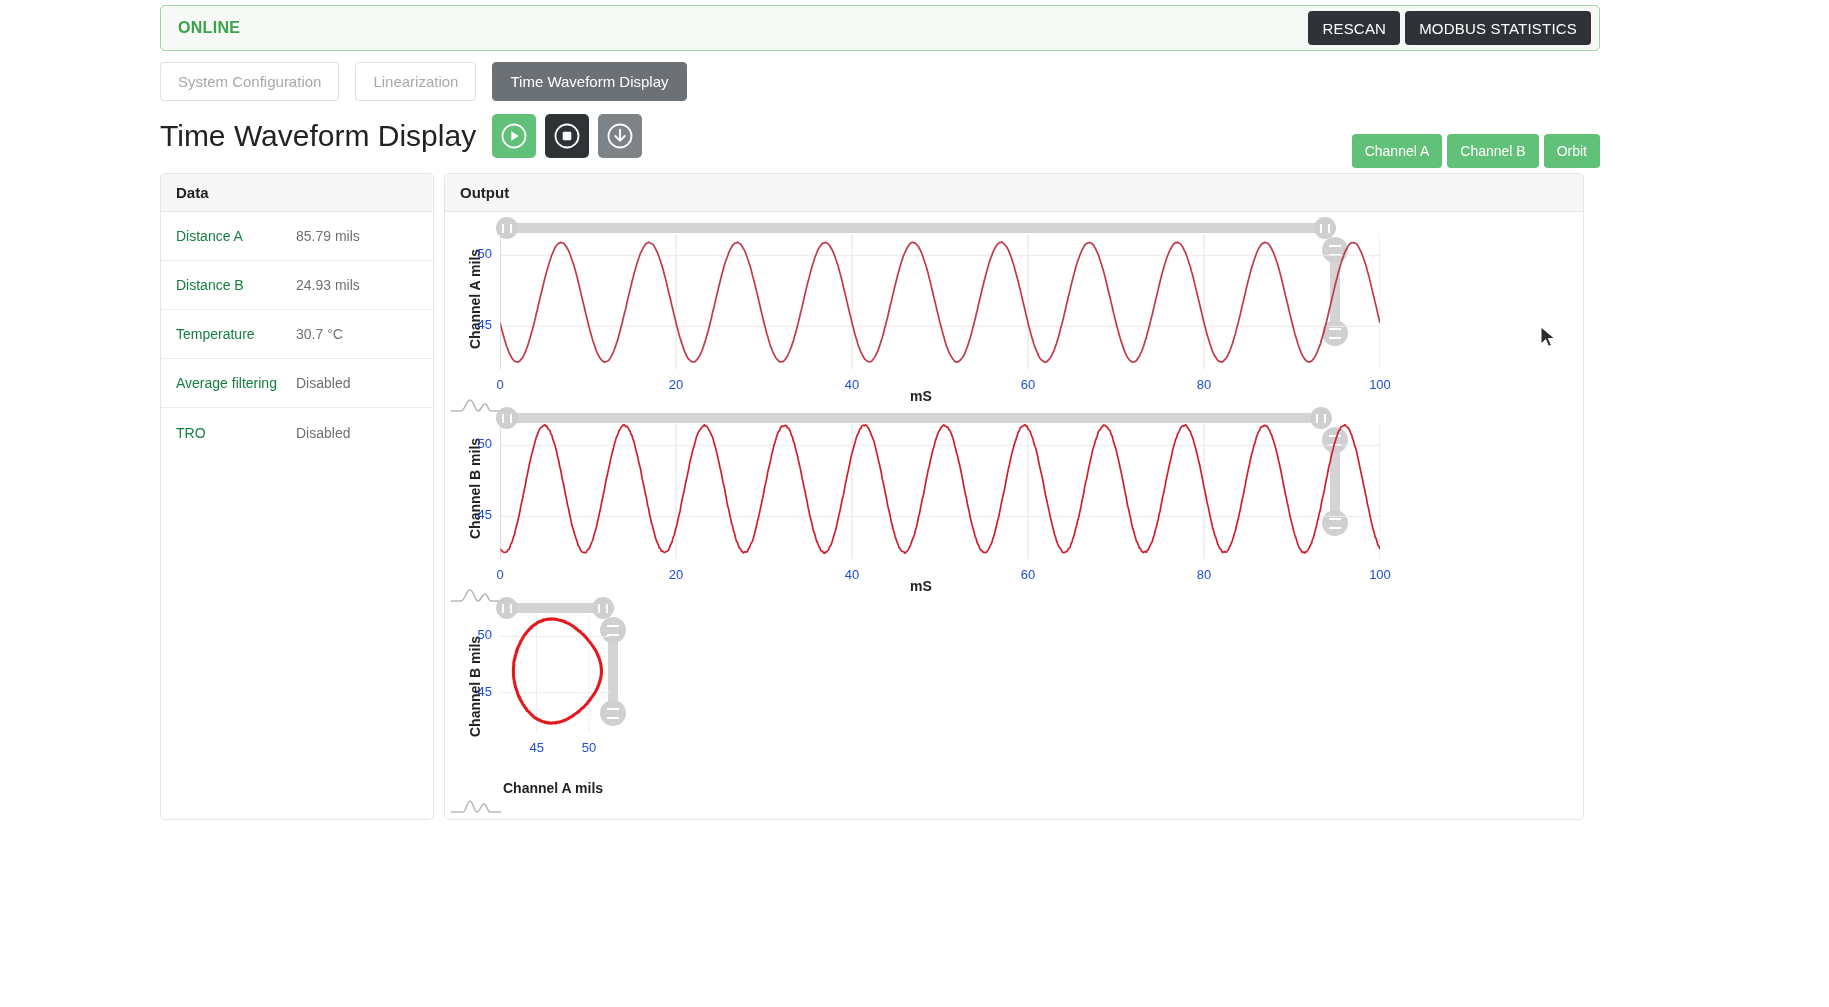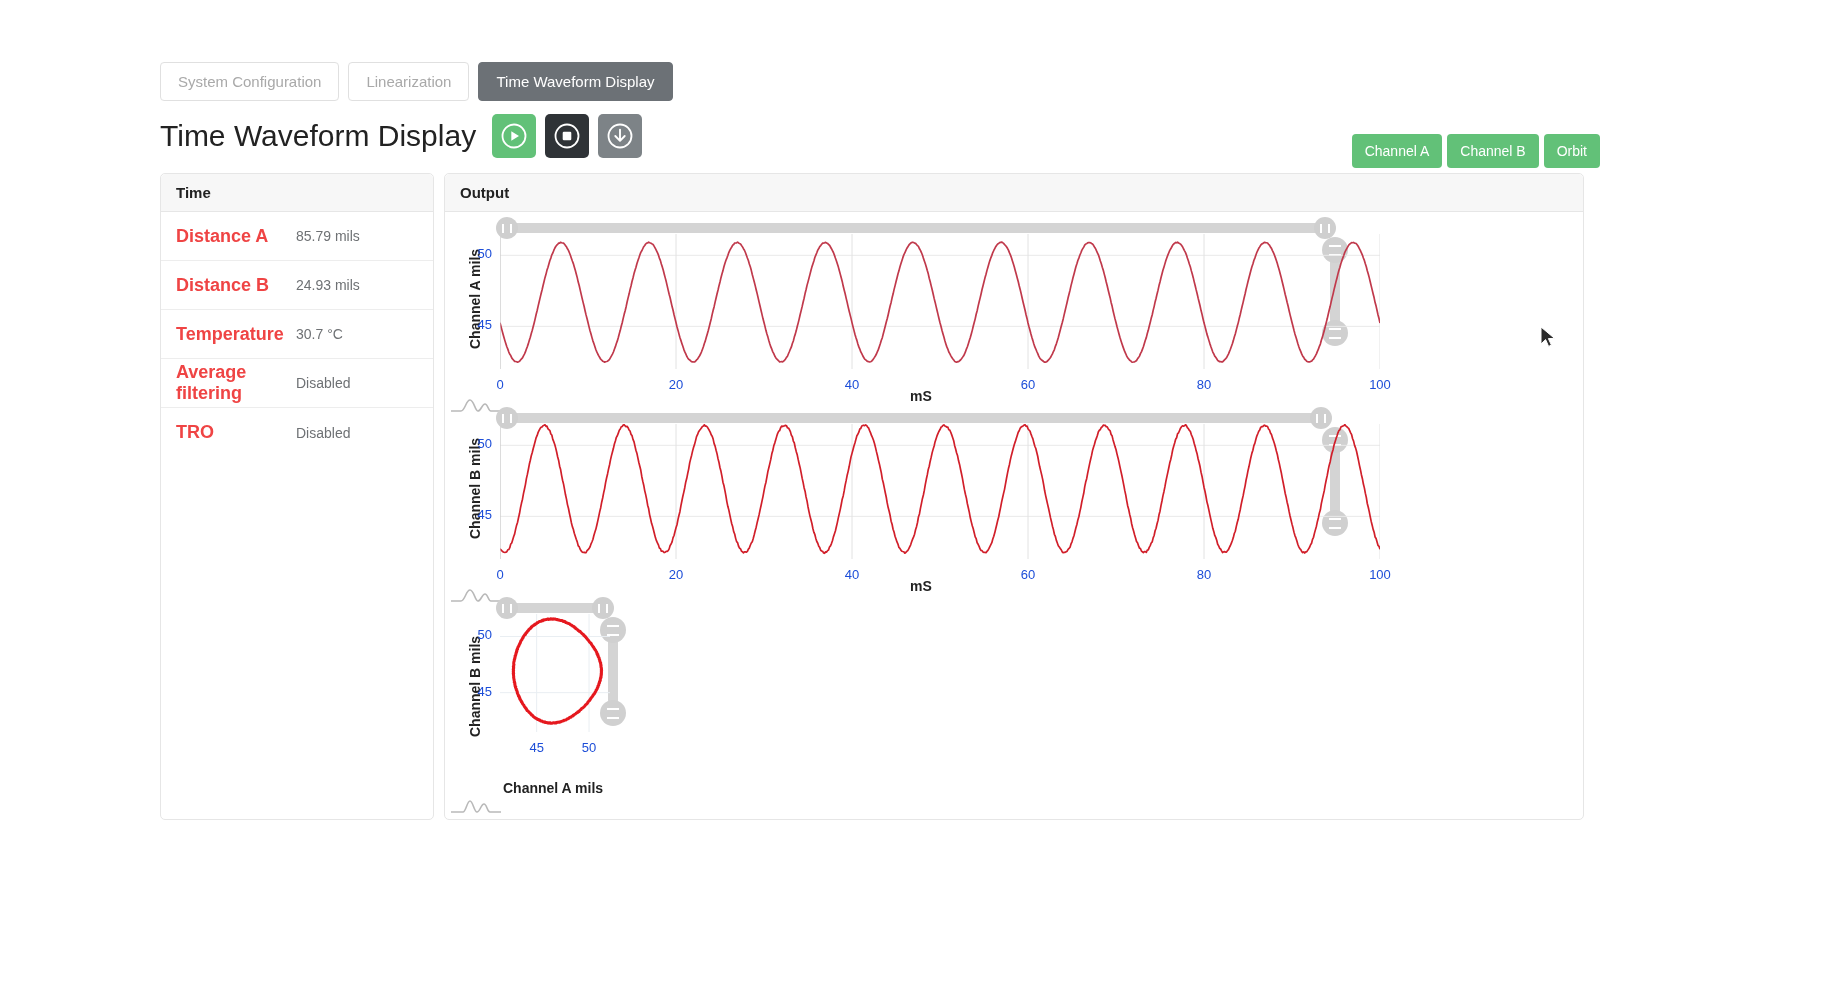--- a/index.html
+++ b/index.html
@@ -44,21 +44,21 @@
     border: none; border-radius: 4px;
     height: 34px; padding: 0 14px;
     font-size: 15px; letter-spacing: .2px;
     font-family: "Liberation Sans", sans-serif;
     cursor: pointer; white-space: nowrap;
   }
 
   
   .tabs {
     position: absolute; left: 0; top: 62px;
-    display: flex; gap: 9px;
+    display: flex; gap: 16px;
   }
   .tab {
     height: 39px; padding: 0 17px;
     display: flex; align-items: center;
     border: 1px solid #e0e0e0; border-radius: 4px;
     background: #fff; color: #a9a9a9;
     font-size: 15px; cursor: pointer;
     white-space: nowrap;
   }
   .tab.active {
@@ -114,21 +114,21 @@
   #data-panel { left: 0; top: 173px; width: 274px; height: 647px; }
   #output-panel { left: 284px; top: 173px; width: 1140px; height: 647px; }
 
   .data-row {
     height: 49px;
     border-bottom: 1px solid #ededed;
     display: flex; align-items: center;
     padding: 0 15px;
   }
   .data-row:last-child { border-bottom: none; }
-  .data-label { font-weight: bold; font-size: 18px; color: #ef4444; width: 120px; }
+  .data-label { font-weight: normal; font-size: 14px; color: #15803d; width: 120px; }
   .data-value { font-size: 14px; color: #6e7174; }
 
   
   .chart-block { position: relative; }
   .hslider {
     position: absolute;
     height: 10px; background: #d4d4d4; border-radius: 5px;
   }
   .hknob {
     position: absolute; width: 22px; height: 22px;
@@ -168,20 +168,27 @@
   }
   .tick.yt { text-align: right; }
   .mini-wave { position: absolute; }
 </style>
 </head>
 <body>
 
 <div id="app">
  <div class="page">
 
+  <div class="status-bar">
+    <span class="status-text">ONLINE</span>
+    <span class="status-actions">
+      <button class="dark-btn">RESCAN</button>
+      <button class="dark-btn">MODBUS STATISTICS</button>
+    </span>
+  </div>
 
   <div class="tabs">
     <div class="tab">System Configuration</div>
     <div class="tab">Linearization</div>
     <div class="tab active">Time Waveform Display</div>
   </div>
 
   <div class="title-row">
     <div class="page-title">Time Waveform Display</div>
 
@@ -207,21 +214,21 @@
     </button>
 
     <span class="chan-btns">
       <button class="chan-btn">Channel A</button>
       <button class="chan-btn">Channel B</button>
       <button class="chan-btn">Orbit</button>
     </span>
   </div>
 
   <div class="panel" id="data-panel">
-    <div class="panel-head">Time</div>
+    <div class="panel-head">Data</div>
     <div id="data-rows">
           <div class="data-row">
             <span class="data-label">Distance A</span>
             <span class="data-value">85.79 mils</span>
           </div>
           <div class="data-row">
             <span class="data-label">Distance B</span>
             <span class="data-value">24.93 mils</span>
           </div>
           <div class="data-row">

